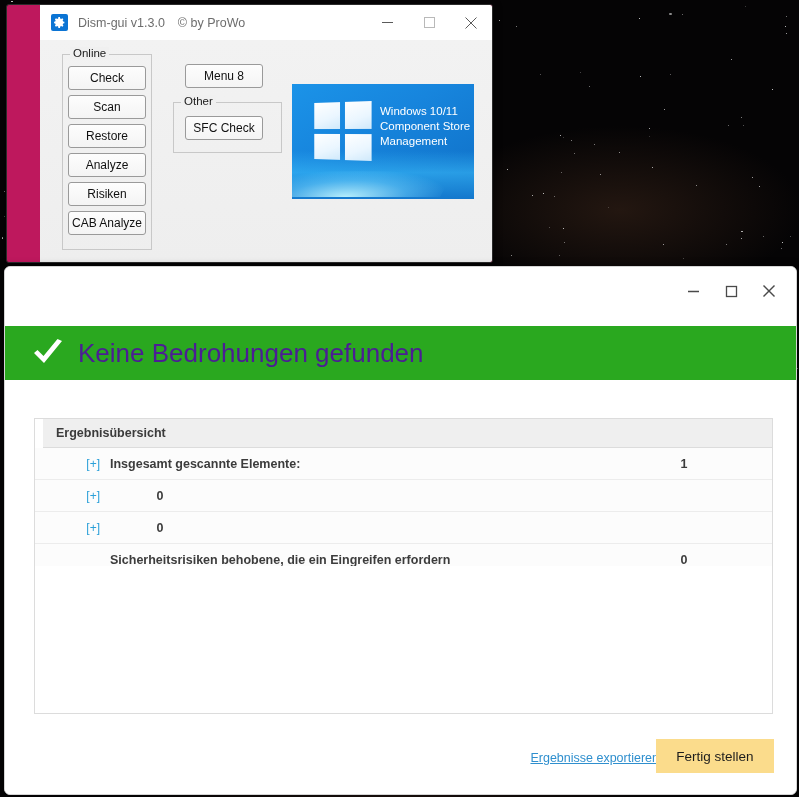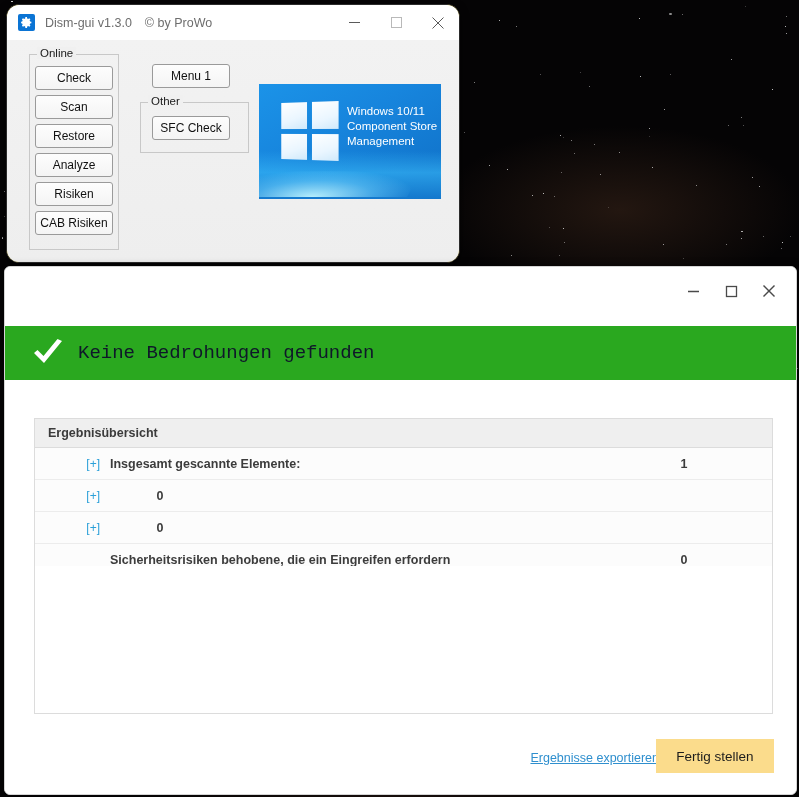--- a/index.html
+++ b/index.html
@@ -31,25 +31,26 @@
     position: absolute;
     background: #fff;
     border-radius: 50%;
   }
 
   
   #dism-window {
     position: absolute;
     left: 6px; top: 4px;
     width: 452px; height: 257px;
-    background: #fde047;
+    background: #be185d;
     border: 1px solid #2b2b2b;
-    border-radius: 13px;
+    border-radius: 3px;
     box-shadow: 0 3px 9px rgba(0,0,0,0.75);
     overflow: hidden;
+    padding-left: 33px;
   }
   #dism-titlebar {
     height: 35px;
     background: #ffffff;
     display: flex;
     align-items: center;
     position: relative;
   }
   #dism-appicon {
     width: 17px; height: 17px;
@@ -203,23 +204,23 @@
     display: flex;
     align-items: center;
     padding-left: 27px;
   }
   #green-banner .check {
     width: 32px; height: 30px;
     margin-right: 14px;
     flex: 0 0 auto;
   }
   #green-banner .gb-text {
-    color: #0f172a;
-    font-size: 19px;
-    font-family: Liberation Mono, monospace;
+    color: #4c1d95;
+    font-size: 26px;
+    font-family: Liberation Sans, sans-serif;
   }
 
   #norton-main {
     position: relative;
     background: #ffffff;
     padding: 0;
   }
 
   #results-table {
     position: absolute;
@@ -232,20 +233,21 @@
   .rt-header {
     background: #efefef;
     border-bottom: 1px solid #dcdcdc;
     height: 28px;
     display: flex;
     align-items: center;
     padding-left: 13px;
     font-size: 12.5px;
     color: #3b3b3b;
     font-weight: bold;
+    margin-left: 8px;
   }
   .rt-row {
     display: flex;
     align-items: center;
     height: 31px;
     border-bottom: 1px solid #ececec;
     background: #fcfcfc;
     font-size: 12.5px;
     color: #333;
   }
@@ -814,23 +816,23 @@
   <div id="dism-body">
 
     <div class="groupbox" style="left:22px; top:14px; width:88px; height:194px;">
       <span class="gb-label">Online</span>
     </div>
     <div class="winbtn" style="left:28px; top:26px; width:76px; height:22px;">Check</div>
     <div class="winbtn" style="left:28px; top:55px; width:76px; height:22px;">Scan</div>
     <div class="winbtn" style="left:28px; top:84px; width:76px; height:22px;">Restore</div>
     <div class="winbtn" style="left:28px; top:113px; width:76px; height:22px;">Analyze</div>
     <div class="winbtn" style="left:28px; top:142px; width:76px; height:22px;">Risiken</div>
-    <div class="winbtn" style="left:28px; top:171px; width:76px; height:22px;">CAB Risiken</div>
-
-    <div class="winbtn" style="left:145px; top:24px; width:76px; height:22px;">Menu 1</div>
+    <div class="winbtn" style="left:28px; top:171px; width:76px; height:22px;">CAB Analyze</div>
+
+    <div class="winbtn" style="left:145px; top:24px; width:76px; height:22px;">Menu 8</div>
 
     <div class="groupbox" style="left:133px; top:62px; width:107px; height:49px;">
       <span class="gb-label">Other</span>
     </div>
     <div class="winbtn" style="left:145px; top:76px; width:76px; height:22px;">SFC Check</div>
 
     <div id="dism-banner">
       <div class="floor"></div>
       <div class="glow"></div>
       <div class="winlogo">

